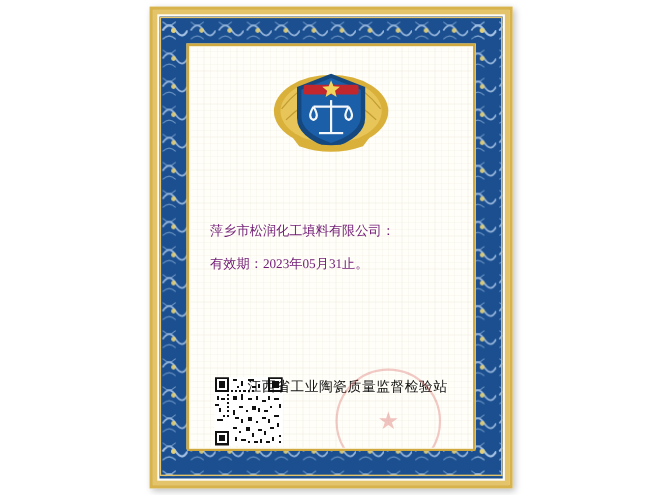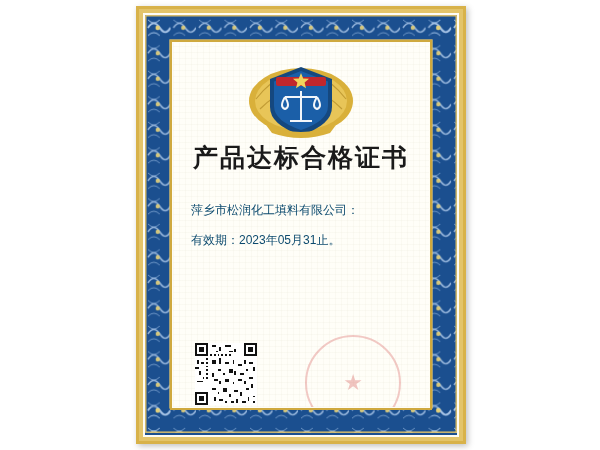--- a/index.html
+++ b/index.html
@@ -130,22 +130,22 @@
     color: #1a1a1a;
     font-family: "DejaVu Sans", sans-serif;
   }
 
   
   .body-block {
     position: absolute;
     left: 18px;
     right: 18px;
     top: 158px;
-    font-family: Liberation Sans, sans-serif;
-    color: #0c4a6e;
+    font-family: Liberation Serif, serif;
+    color: #701a75;
   }
 
   .addressee {
     font-size: 12px;
     line-height: 19px;
   }
 
   .para {
     font-size: 12px;
     line-height: 21px;
@@ -274,21 +274,20 @@
             <line x1="43" y1="38" x2="75" y2="38"></line>
             <path d="M43 38 q-6 10 0 12 q6 -2 0 -12"></path>
             <path d="M75 38 q6 10 0 12 q-6 -2 0 -12"></path>
             <line x1="48" y1="62" x2="70" y2="62"></line>
           </g>
 
           <path d="M24 66 q35 14 70 0 l-6 8 q-29 10 -58 0 z" fill="#d9b03a"></path>
         </svg>
       </div>
 
-      <div class="title">产品达标合格证书</div>
 
 
       <div class="body-block">
         <div class="addressee">萍乡市松润化工填料有限公司：</div>
         <div class="validity">
           <span>有效期：</span><span>2023年05月31止。</span>
         </div>
       </div>
 
       <div class="qr">
@@ -369,20 +368,21 @@
             <rect x="19" y="31" width="2" height="1"></rect>
               <rect x="22" y="30" width="1" height="2"></rect>
               <rect x="25" y="31" width="2" height="1"></rect>
             <rect x="28" y="29" width="1" height="2"></rect>
               <rect x="31" y="28" width="1" height="1"></rect>
               <rect x="31" y="31" width="1" height="1"></rect>
           </g>
         </svg>
       </div>
 
+      <div class="issuer">江西省工业陶瓷质量监督检验站</div>
 
       <div class="seal">
         <span class="star">★</span>
       </div>
 
     </div>
   </div>
 </div>
 
 </body></html>

